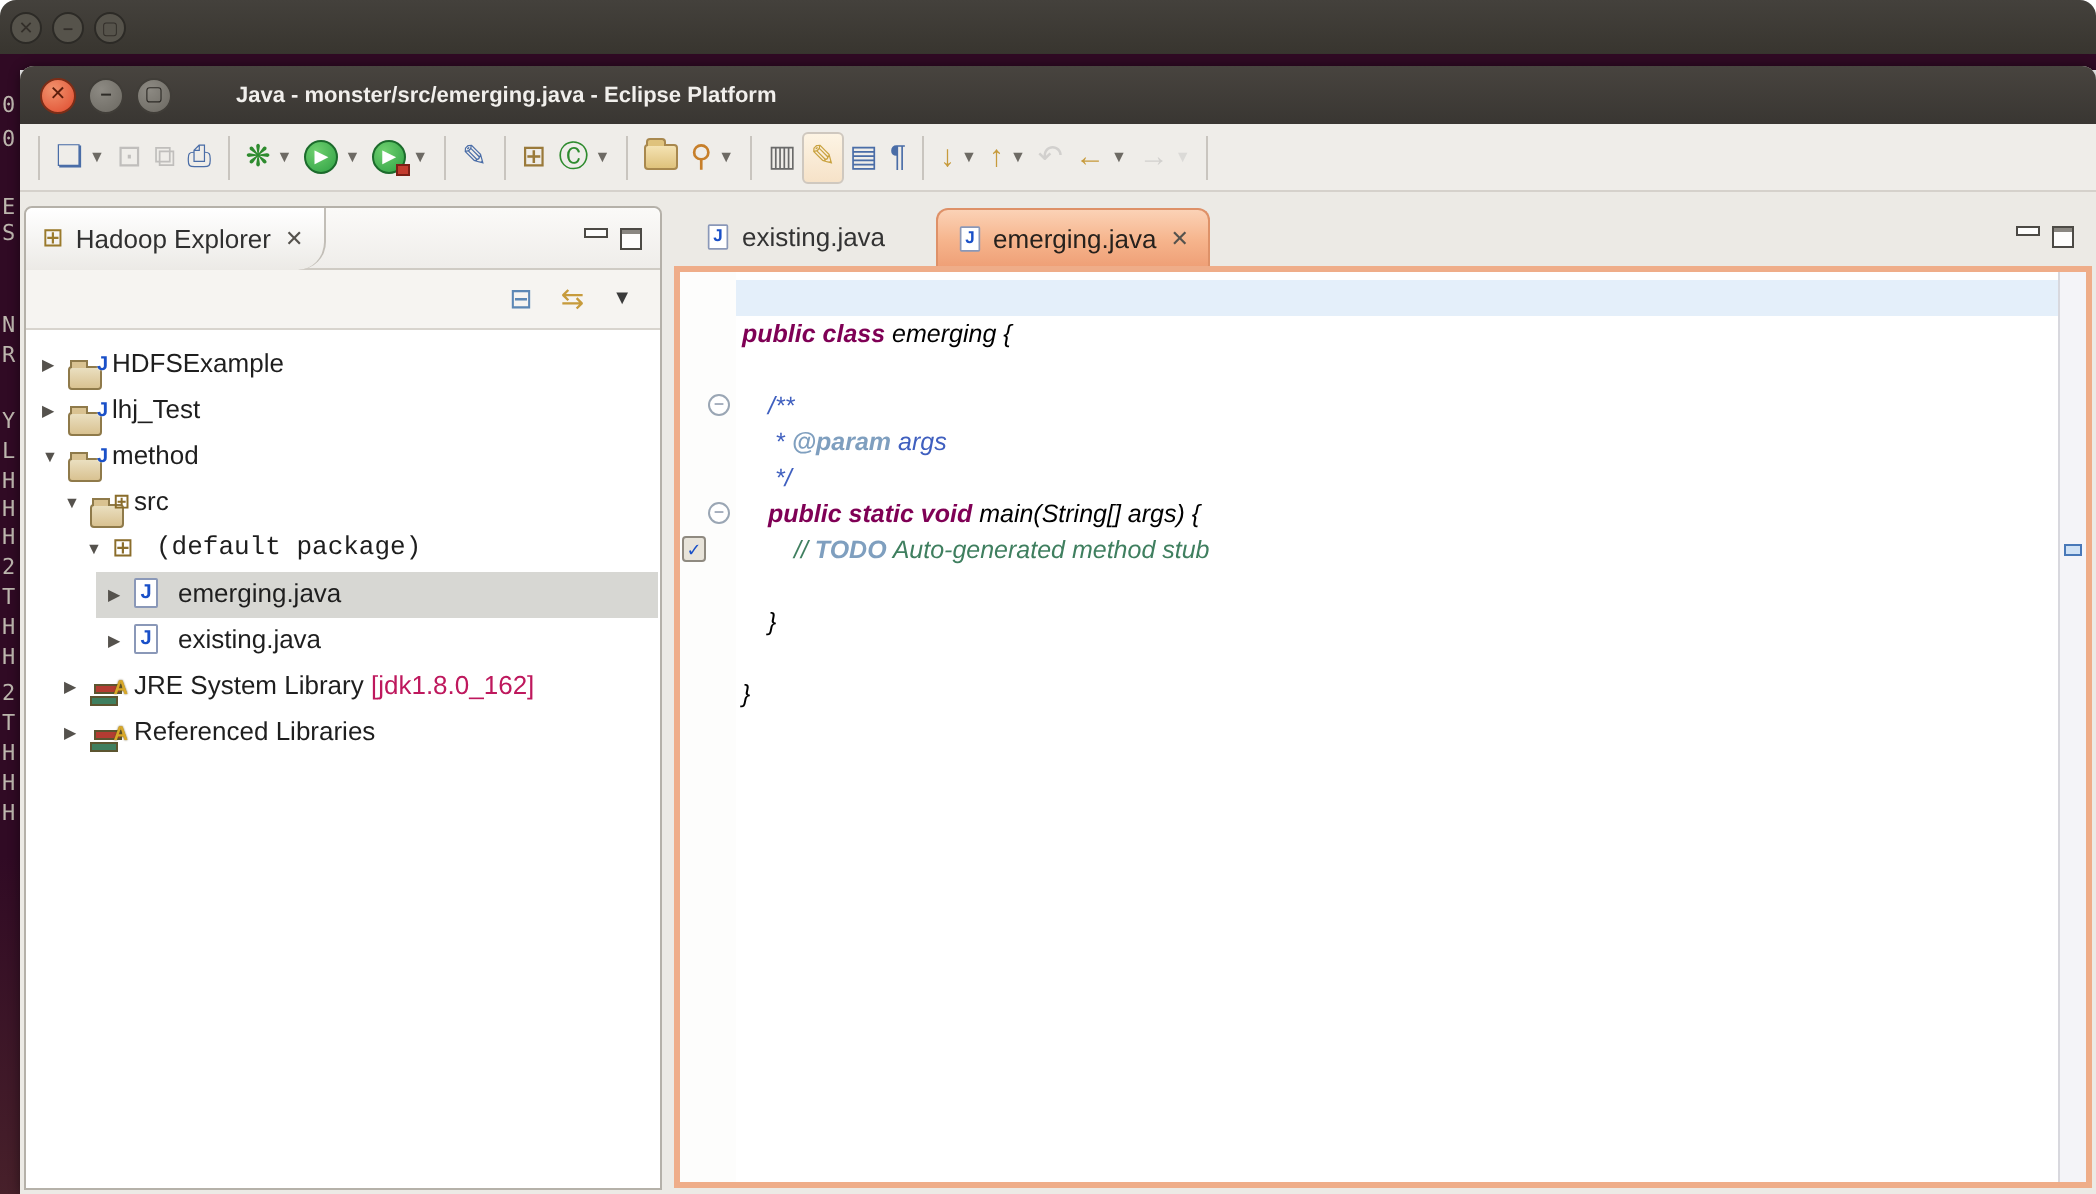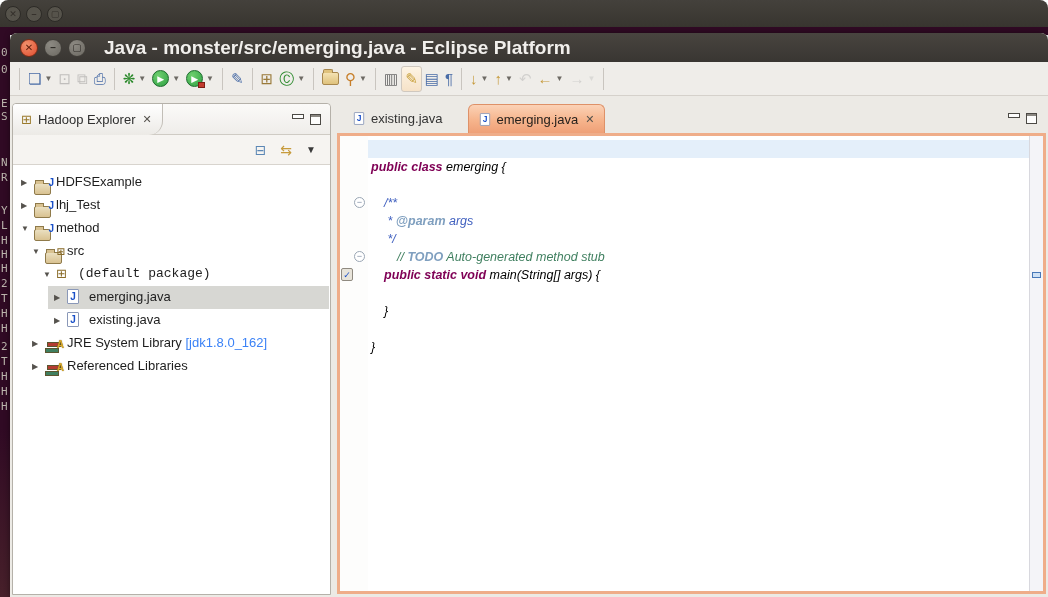--- a/index.html
+++ b/index.html
@@ -26,21 +26,21 @@
     background:#eceae5; border-radius:7px 7px 0 0; box-shadow:0 0 6px rgba(0,0,0,.45); }
   #e-titlebar { left:0; top:0; width:100%; height:29px;
     background:linear-gradient(#48443f,#393632); border-radius:7px 7px 0 0;
     display:flex; align-items:center; }
   .wbtn { width:18px; height:18px; border-radius:50%; margin-left:6px; text-align:center;
     font-size:10px; line-height:16px; font-weight:bold; }
   .wbtn.close { background:radial-gradient(circle at 35% 30%,#f2926d,#df4b2e);
     border:1px solid #7c2d17; color:#5c1d0c; margin-left:10px; }
   .wbtn.plain { background:radial-gradient(circle at 35% 30%,#8d8a83,#6b6861);
     border:1px solid #403d38; color:#2e2b27; }
-  #e-title { color:#f1efec; font-weight:bold; font-size:19px; margin-left:18px; }
+  #e-title { color:#f1efec; font-weight:bold; font-size:11px; margin-left:32px; }
 
   
   #e-toolbar { left:0; top:29px; width:100%; height:34px; background:#efede9;
     border-bottom:1px solid #d5d1cb; display:flex; align-items:center; padding-left:4px; }
   .tsep { width:1px; height:22px; background:#c9c5bf; margin:0 5px; }
   .icon-btn { display:inline-flex; align-items:center; height:26px; padding:0 3px;
     border-radius:3px; cursor:default; }
   .icon-btn .g { font-size:15px; line-height:1; }
   .icon-btn.disabled { opacity:.35; filter:grayscale(1); }
   .icon-btn.toggled { border:1px solid #cfc8bf; background:linear-gradient(#fdf4e4,#f6e2c8); }
@@ -77,21 +77,21 @@
     border-bottom:1px solid #d8d4ce; display:flex; align-items:center;
     justify-content:flex-end; gap:14px; padding-right:14px; }
   #view-toolbar .g { font-size:14px; }
   #tree { left:0; top:61px; width:100%; height:429px; background:#fff; padding-top:6px;
     overflow:hidden; font-size:13px; color:#1e1e1e; }
   .trow { position:relative; height:23px; display:flex; align-items:center; }
   .trow .sel { position:absolute; left:35px; right:1px; top:0; bottom:0; background:#d7d7d3; }
   .tarrow { position:absolute; font-size:8px; color:#55524d; top:7px; }
   .ticon { position:absolute; top:3px; }
   .tlabel { position:absolute; top:3px; white-space:nowrap; }
-  .tdecor { color:#3b82f6; }
+  .tdecor { color:#be185d; }
   
   .fold-proj { width:17px; height:12px; background:linear-gradient(#eadfc0,#d9c291);
     border:1px solid #8f7a4a; border-radius:2px; position:relative; display:inline-block; }
   .fold-proj:before { content:""; position:absolute; top:-4px; left:0; width:7px; height:3px;
     background:#d9c291; border:1px solid #8f7a4a; border-bottom:none; }
   .jbadge { position:absolute; right:-4px; top:-7px; color:#1a50c8; font-weight:bold;
     font-size:10px; text-shadow:0 0 1px #fff; }
   .gridbadge { position:absolute; right:-4px; top:-7px; color:#8a6d2b; font-weight:bold; font-size:10px; }
   .pkg-ic { color:#8a6d2b; font-size:13px; }
   .jfile { width:12px; height:15px; background:#fff; border:1px solid #8a98b8;
@@ -364,22 +364,22 @@
       <div id="cur-line" class="abs"></div>
       <div id="v-ruler" class="abs"></div>
       <div id="fold-col" class="abs"></div>
       <div id="text-col" class="abs">
           <div class="code-line" style="padding-left: 3px;"></div>
           <div class="code-line" style="padding-left: 3px;"><span class="kw">public class</span><span class="pl"> emerging {</span></div>
           <div class="code-line" style="padding-left: 3px;"></div>
           <div class="code-line" style="padding-left: 16px;"><span class="jd">/**</span></div>
           <div class="code-line" style="padding-left: 16px;"><span class="jd"> * </span><span class="jt">@param</span><span class="jd"> args</span></div>
           <div class="code-line" style="padding-left: 16px;"><span class="jd"> */</span></div>
+          <div class="code-line" style="padding-left: 16px;"><span class="kw">public static void</span><span class="pl"> main(String[] args) {</span></div>
           <div class="code-line" style="padding-left: 29px;"><span class="cm">// </span><span class="tt">TODO</span><span class="cm"> Auto-generated method stub</span></div>
-          <div class="code-line" style="padding-left: 16px;"><span class="kw">public static void</span><span class="pl"> main(String[] args) {</span></div>
           <div class="code-line" style="padding-left: 3px;"></div>
           <div class="code-line" style="padding-left: 16px;"><span class="pl">}</span></div>
           <div class="code-line" style="padding-left: 3px;"></div>
           <div class="code-line" style="padding-left: 3px;"><span class="pl">}</span></div>
         </div>
       <div id="overview" class="abs"></div>
       <div id="task-icon" class="abs" style="top: 132px;">✓</div>
       <div id="ov-marker" class="abs" style="top: 136px;"></div>
     <div class="fold-marker abs" style="top: 61px;">−</div>
         <div class="fold-marker abs" style="top: 115px;">−</div>

